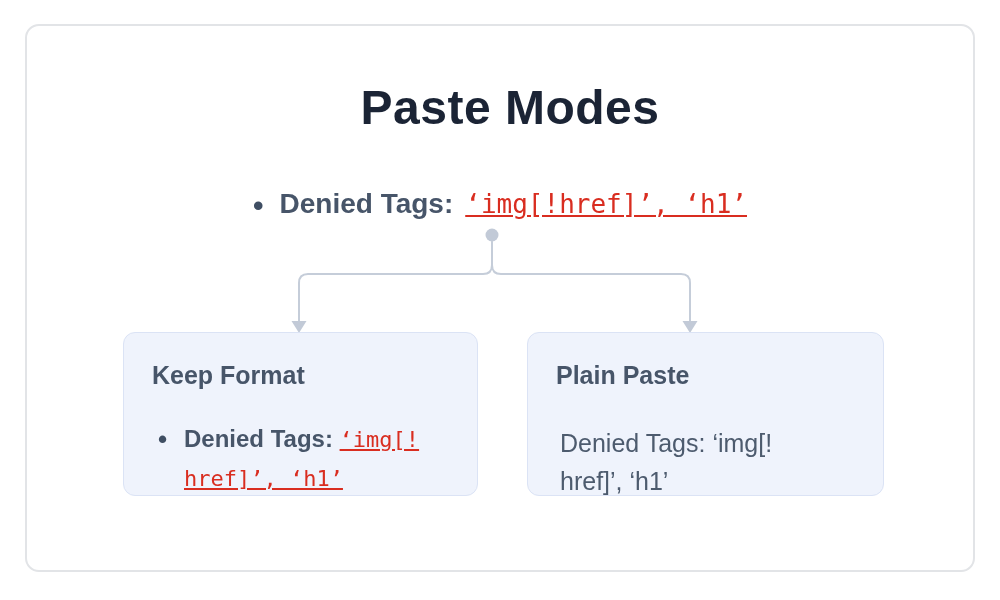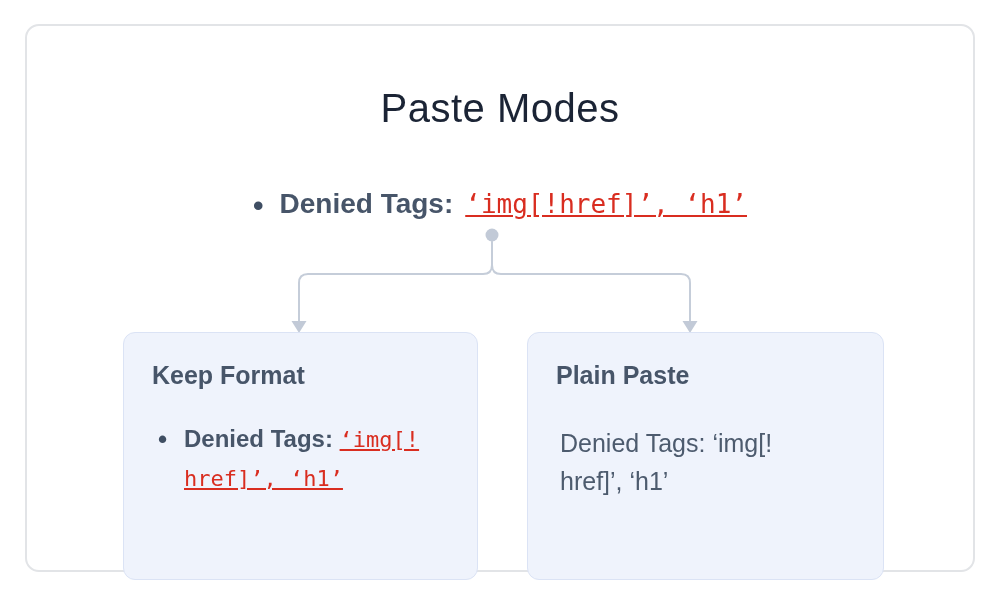--- a/index.html
+++ b/index.html
@@ -15,25 +15,25 @@
     position: absolute;
     left: 25px; top: 24px;
     width: 950px; height: 548px;
     background: #ffffff;
     border: 2px solid #e2e4e7;
     border-radius: 14px;
   }
 
   .diagram-title {
     position: absolute;
-    left: 0; top: 56px;
+    left: 10px; top: 56px;
     width: 100%;
     text-align: center;
-    font-size: 40px;
-    font-weight: 400;
+    font-size: 48px;
+    font-weight: 700;
     line-height: 52px;
     color: #1b2435;
     letter-spacing: 0.5px;
   }
 
   .root-line {
     position: absolute;
     left: 0; top: 162px;
     width: 100%;
     display: flex;
@@ -65,21 +65,21 @@
   .connector-svg {
     position: absolute;
     left: 0; top: 0;
     width: 948px; height: 546px;
     pointer-events: none;
   }
 
   .branch-box {
     position: absolute;
     top: 306px;
-    height: 248px;
+    height: 164px;
     background: #eff3fc;
     border: 1.5px solid #dbe3f5;
     border-radius: 12px;
     padding: 27px 28px;
   }
   .box-keep-format { left: 96px; width: 355px; }
   .box-plain-paste { left: 500px; width: 357px; }
 
   .box-heading {
     font-size: 25px;

